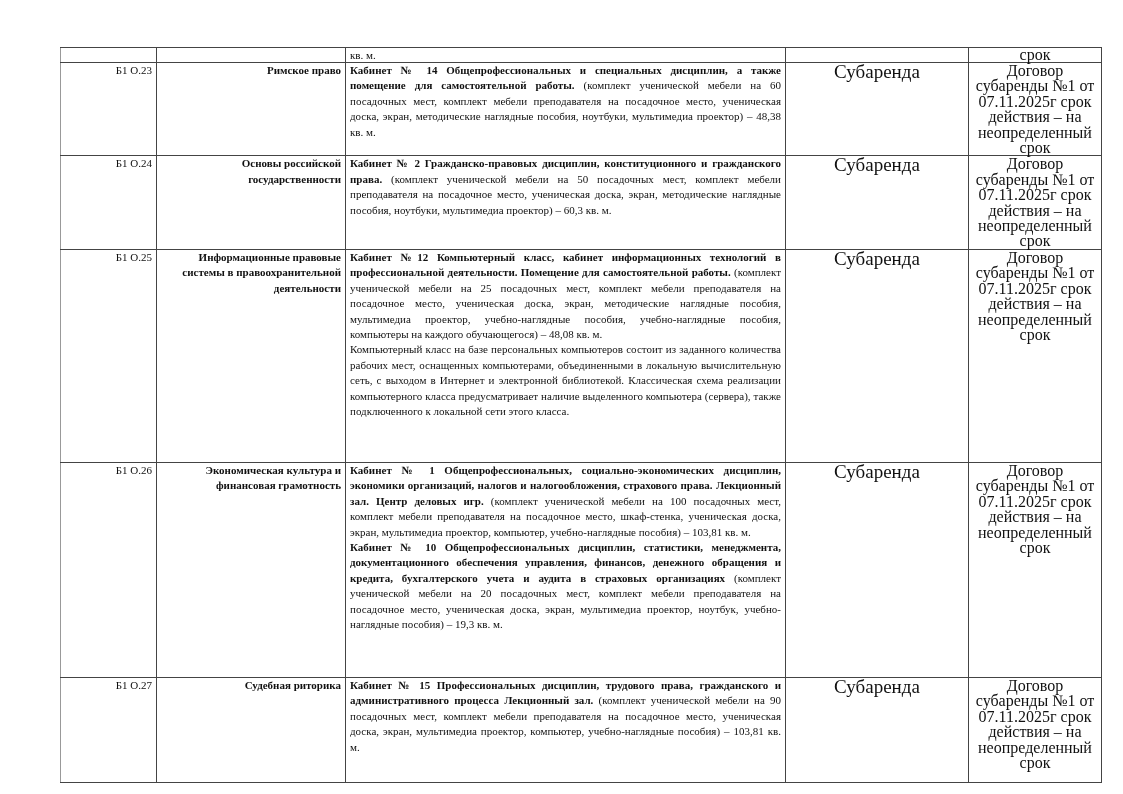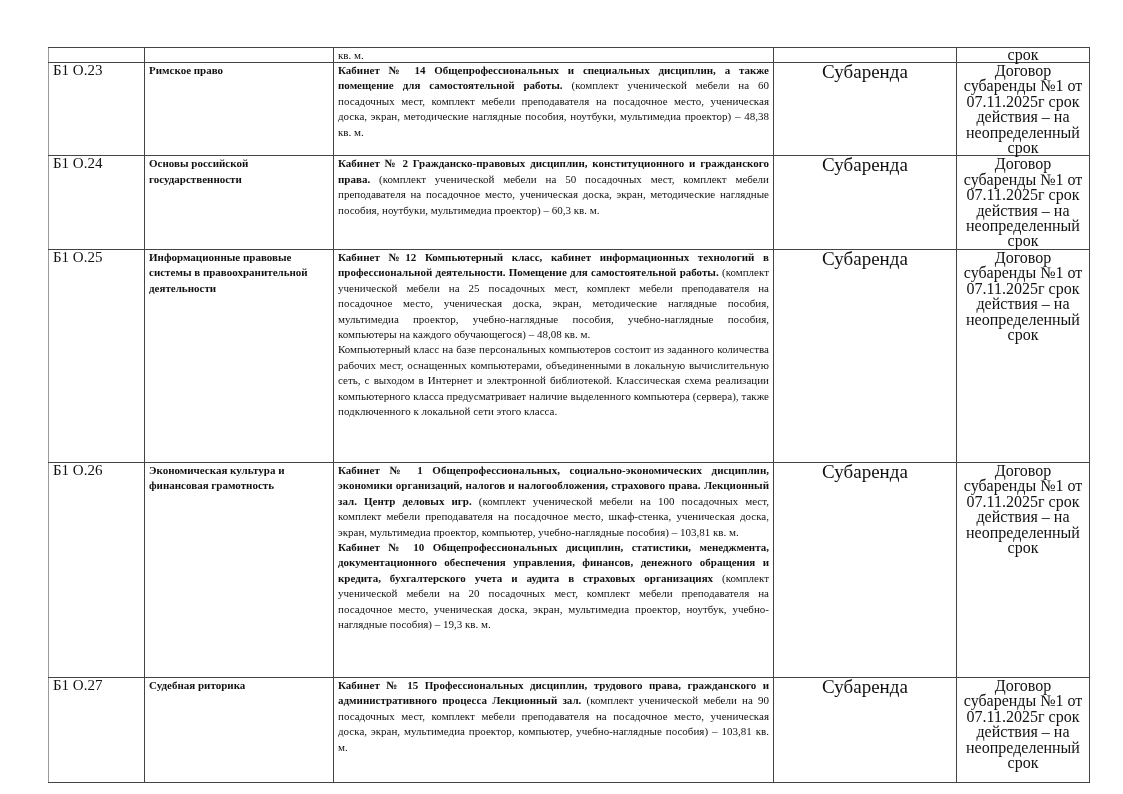--- a/index.html
+++ b/index.html
@@ -1,25 +1,25 @@
 <!DOCTYPE html>
 <html><head>
 <meta charset="utf-8">
 <style>
   html, body { margin: 0; padding: 0; background: #ffffff; }
   body { width: 1123px; height: 794px; position: relative; overflow: hidden;
          font-family: "Liberation Serif", "DejaVu Serif", serif; color: #111; }
-  table.doc { position: absolute; left: 48px; top: 47px; border-collapse: collapse;
+  table.doc { position: absolute; left: 60px; top: 47px; border-collapse: collapse;
               table-layout: fixed; width: 1041px; border-radius: 31px; }
   table.doc td { border: 1px solid #444; vertical-align: top; padding: 0 4px; }
   table.doc td.c1, table.doc td.c3, table.doc td.c5 { border-left-color: #999; }
   col.w1 { width: 96px; } col.w2 { width: 189px; } col.w3 { width: 440px; }
   col.w4 { width: 183px; } col.w5 { width: 133px; }
-  .code { font-size: 15px; text-align: left; line-height: 15px; padding-top: 1px; }
-  .subj { font-size: 11px; text-align: left; font-weight: bold; line-height: 15.5px; padding-top: 1px; }
+  .code { font-size: 11px; text-align: right; line-height: 15px; padding-top: 1px; }
+  .subj { font-size: 11px; text-align: right; font-weight: bold; line-height: 15.5px; padding-top: 1px; }
   .desc { font-size: 11px; text-align: justify; line-height: 15.4px; }
   .desc p { margin: 0; }
   .desc b { font-weight: bold; }
   .type { font-size: 19px; text-align: center; line-height: 18px; padding-top: 1px; }
   .doc-cell { font-size: 16px; text-align: center; line-height: 15.4px; padding-top: 1px; }
   tr.r0 td { height: 14px; }
   tr.r0 .desc, tr.r0 .doc-cell { line-height: 14px; }
 </style>
 </head>
 <body>

